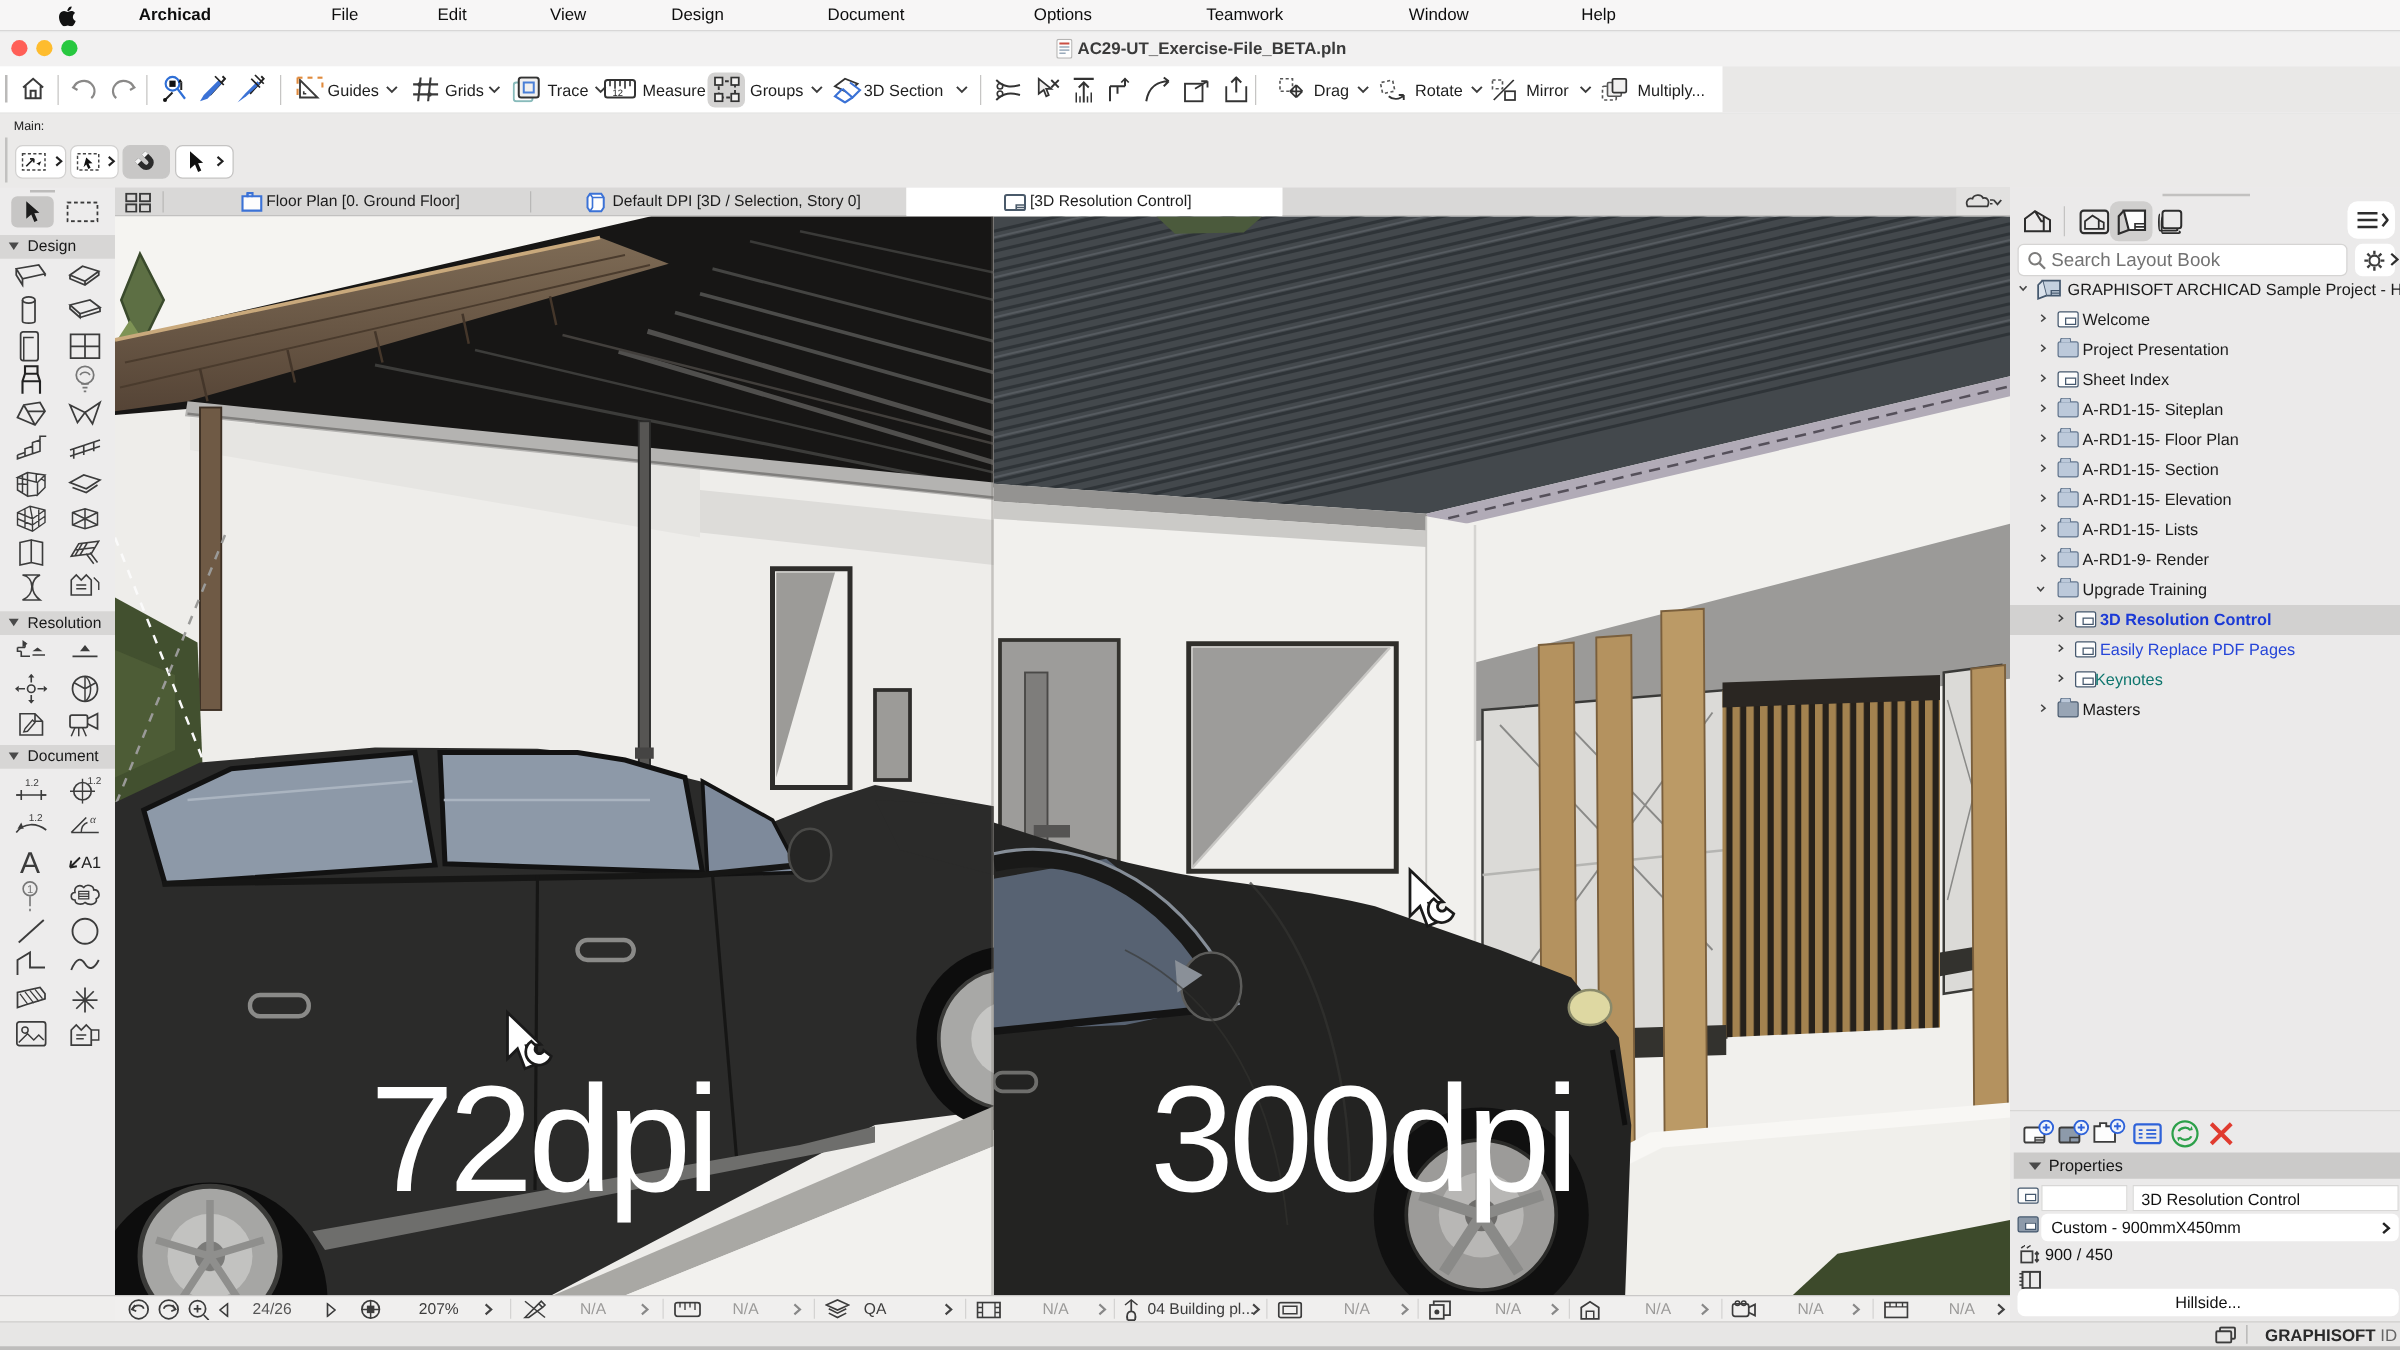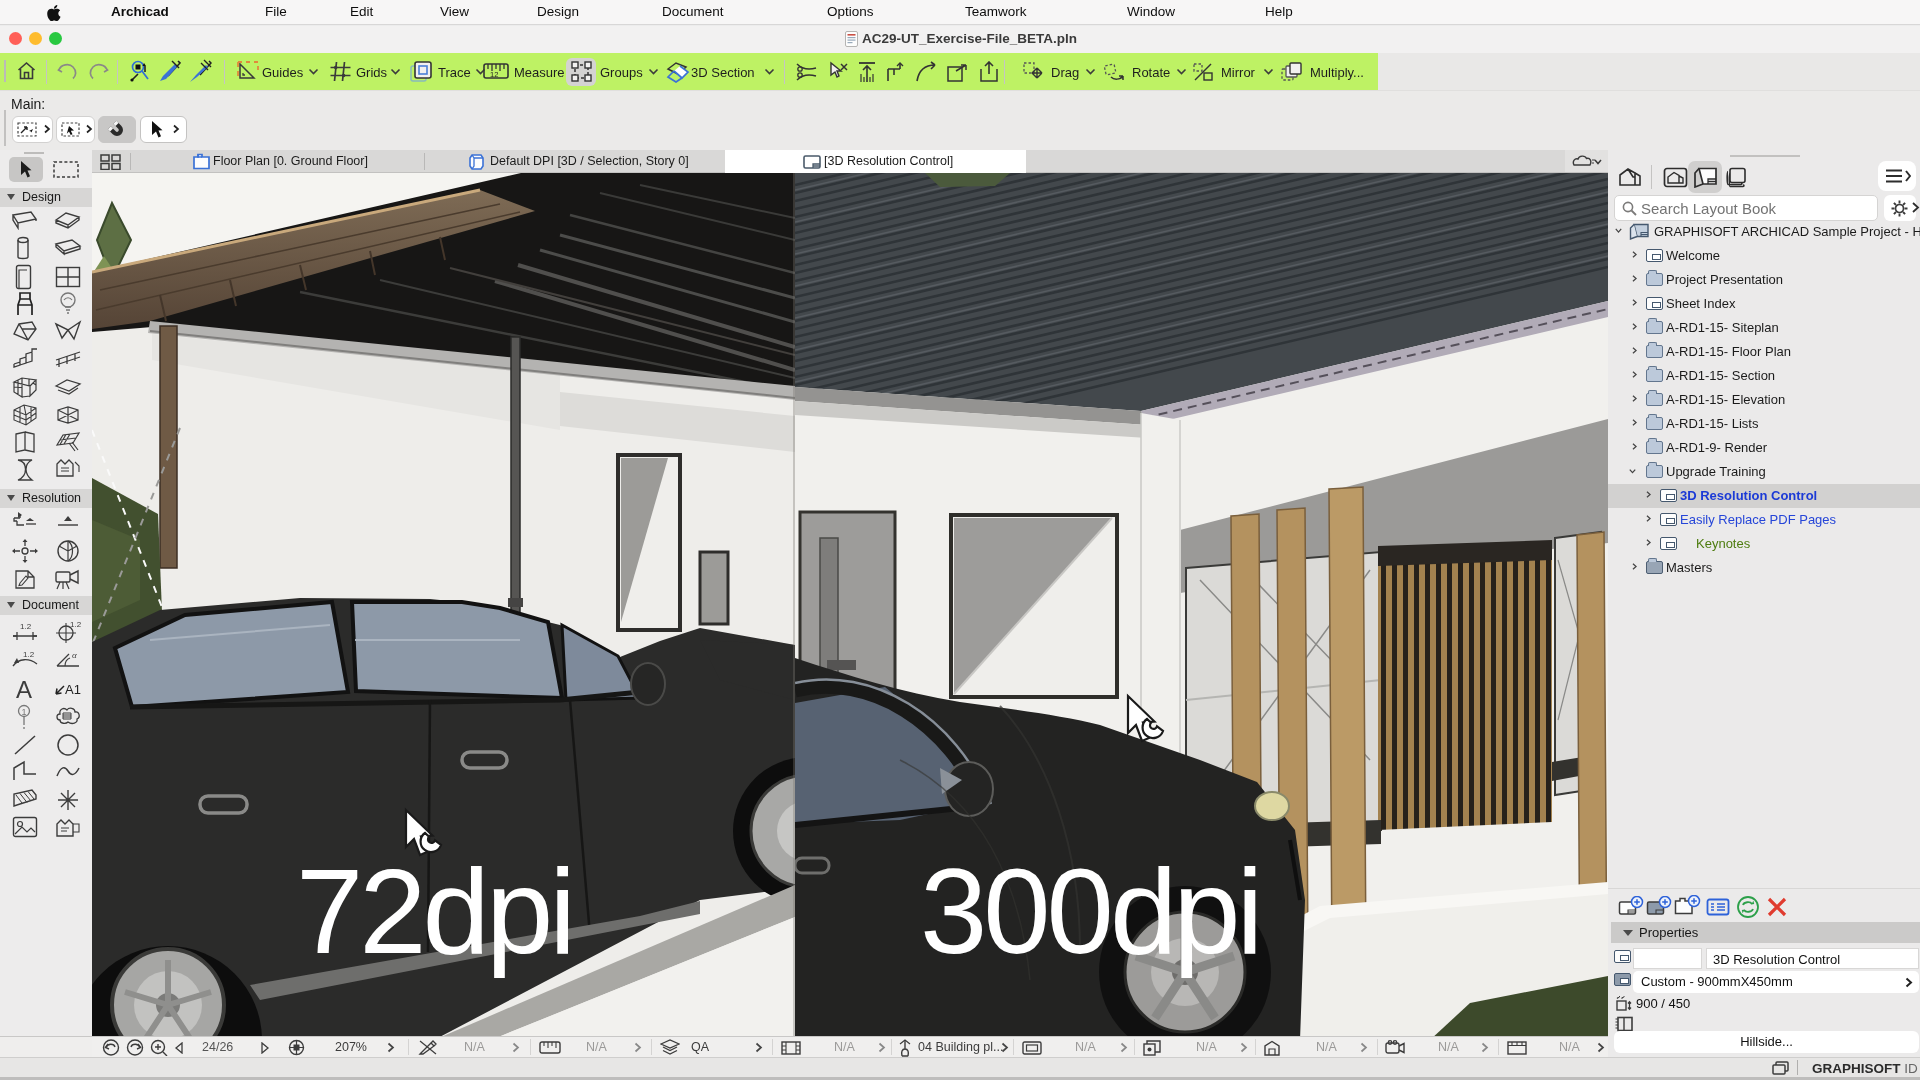--- a/index.html
+++ b/index.html
@@ -5,27 +5,27 @@
 html,body{width:1920px;height:1080px;overflow:hidden;font-family:"Liberation Sans",sans-serif;background:#ececec}
 .abs{position:absolute}
 #page{position:relative;width:1920px;height:1080px}
 
 #menubar{left:0;top:0;width:1920px;height:25px;background:#f7f6f6;border-bottom:1px solid #d8d7d7;font-size:13.5px;color:#0d0d0d}
 #menubar span{position:absolute;top:4px}
 
 #titlebar{left:0;top:26px;width:1920px;height:27px;background:#f2f1f1}
 .tl{position:absolute;top:32px;width:13px;height:13px;border-radius:50%}
 
-#toolbar{left:0;top:53px;width:1920px;height:38px;background:#bef264;border-bottom:1px solid #e0dfde}
+#toolbar{left:0;top:53px;width:1920px;height:38px;background:#ffffff;border-bottom:1px solid #e0dfde}
 #toolbar .lbl{position:absolute;top:12px;font-size:13px;color:#1e1e1e}
 #toolbar svg{position:absolute}
 .tsep{position:absolute;top:7px;width:1px;height:24px;background:#c6c5c4}
 
 #mainrow{left:0;top:91px;width:1920px;height:59px;background:#ebeae9}
-#mainrow .mlbl{position:absolute;left:11px;top:5px;font-size:14px;color:#1a1a1a}
+#mainrow .mlbl{position:absolute;left:11px;top:5px;font-size:10px;color:#1a1a1a}
 .mbtn{position:absolute;top:25px;height:27px;background:#fff;border:1px solid #d2d1d0;border-radius:6px}
 
 #tabbar{left:92px;top:150px;width:1516px;height:23px;background:#d9d8d7;font-size:12.5px;color:#1c1c1c}
 #tabbar .tab{position:absolute;top:0;height:23px}
 #tabbar .tsep2{position:absolute;top:3px;width:1px;height:17px;background:#b9b8b7}
 #ltgap{left:0;top:150px;width:92px;height:23px;background:#e7e6e5}
 
 #leftbar{left:0;top:150px;width:92px;height:886px;background:#edecec}
 .shead{position:absolute;left:0;width:92px;height:19px;background:#d7d6d5;font-size:12.5px;color:#181818}
 .shead b{position:absolute;left:22px;top:2px;font-weight:normal}
@@ -873,21 +873,21 @@
           <path d="M2 1 L6 4.5 L2 8" fill="none" stroke="#444" stroke-width="1.6"></path>
         </svg>
         <span class="lay" style="left:52px"></span>
         <span class="tx" style="left:72px;color:#2545d8">Easily Replace PDF Pages</span>
       </div>
 <div class="row" style="top:382px">
         <svg class="chev" style="left:37px" width="8" height="9" viewBox="0 0 8 9">
           <path d="M2 1 L6 4.5 L2 8" fill="none" stroke="#444" stroke-width="1.6"></path>
         </svg>
         <span class="lay" style="left:52px"></span>
-        <span class="tx" style="left:88px;color:#4d7c0f">Keynotes</span>
+        <span class="tx" style="left:68px;color:#0f766e">Keynotes</span>
       </div>
 <div class="row" style="top:406px">
         <svg class="chev" style="left:23px" width="8" height="9" viewBox="0 0 8 9">
           <path d="M2 1 L6 4.5 L2 8" fill="none" stroke="#444" stroke-width="1.6"></path>
         </svg>
         <span class="fold" style="left:38px;background:#98a5b5;border-color:#4d5e72"></span>
         <span class="tx" style="left:58px">Masters</span>
       </div>
 
 <div class="abs" style="left:0px;top:738px;width:312px;height:1px;background:#d8d7d6"></div>

